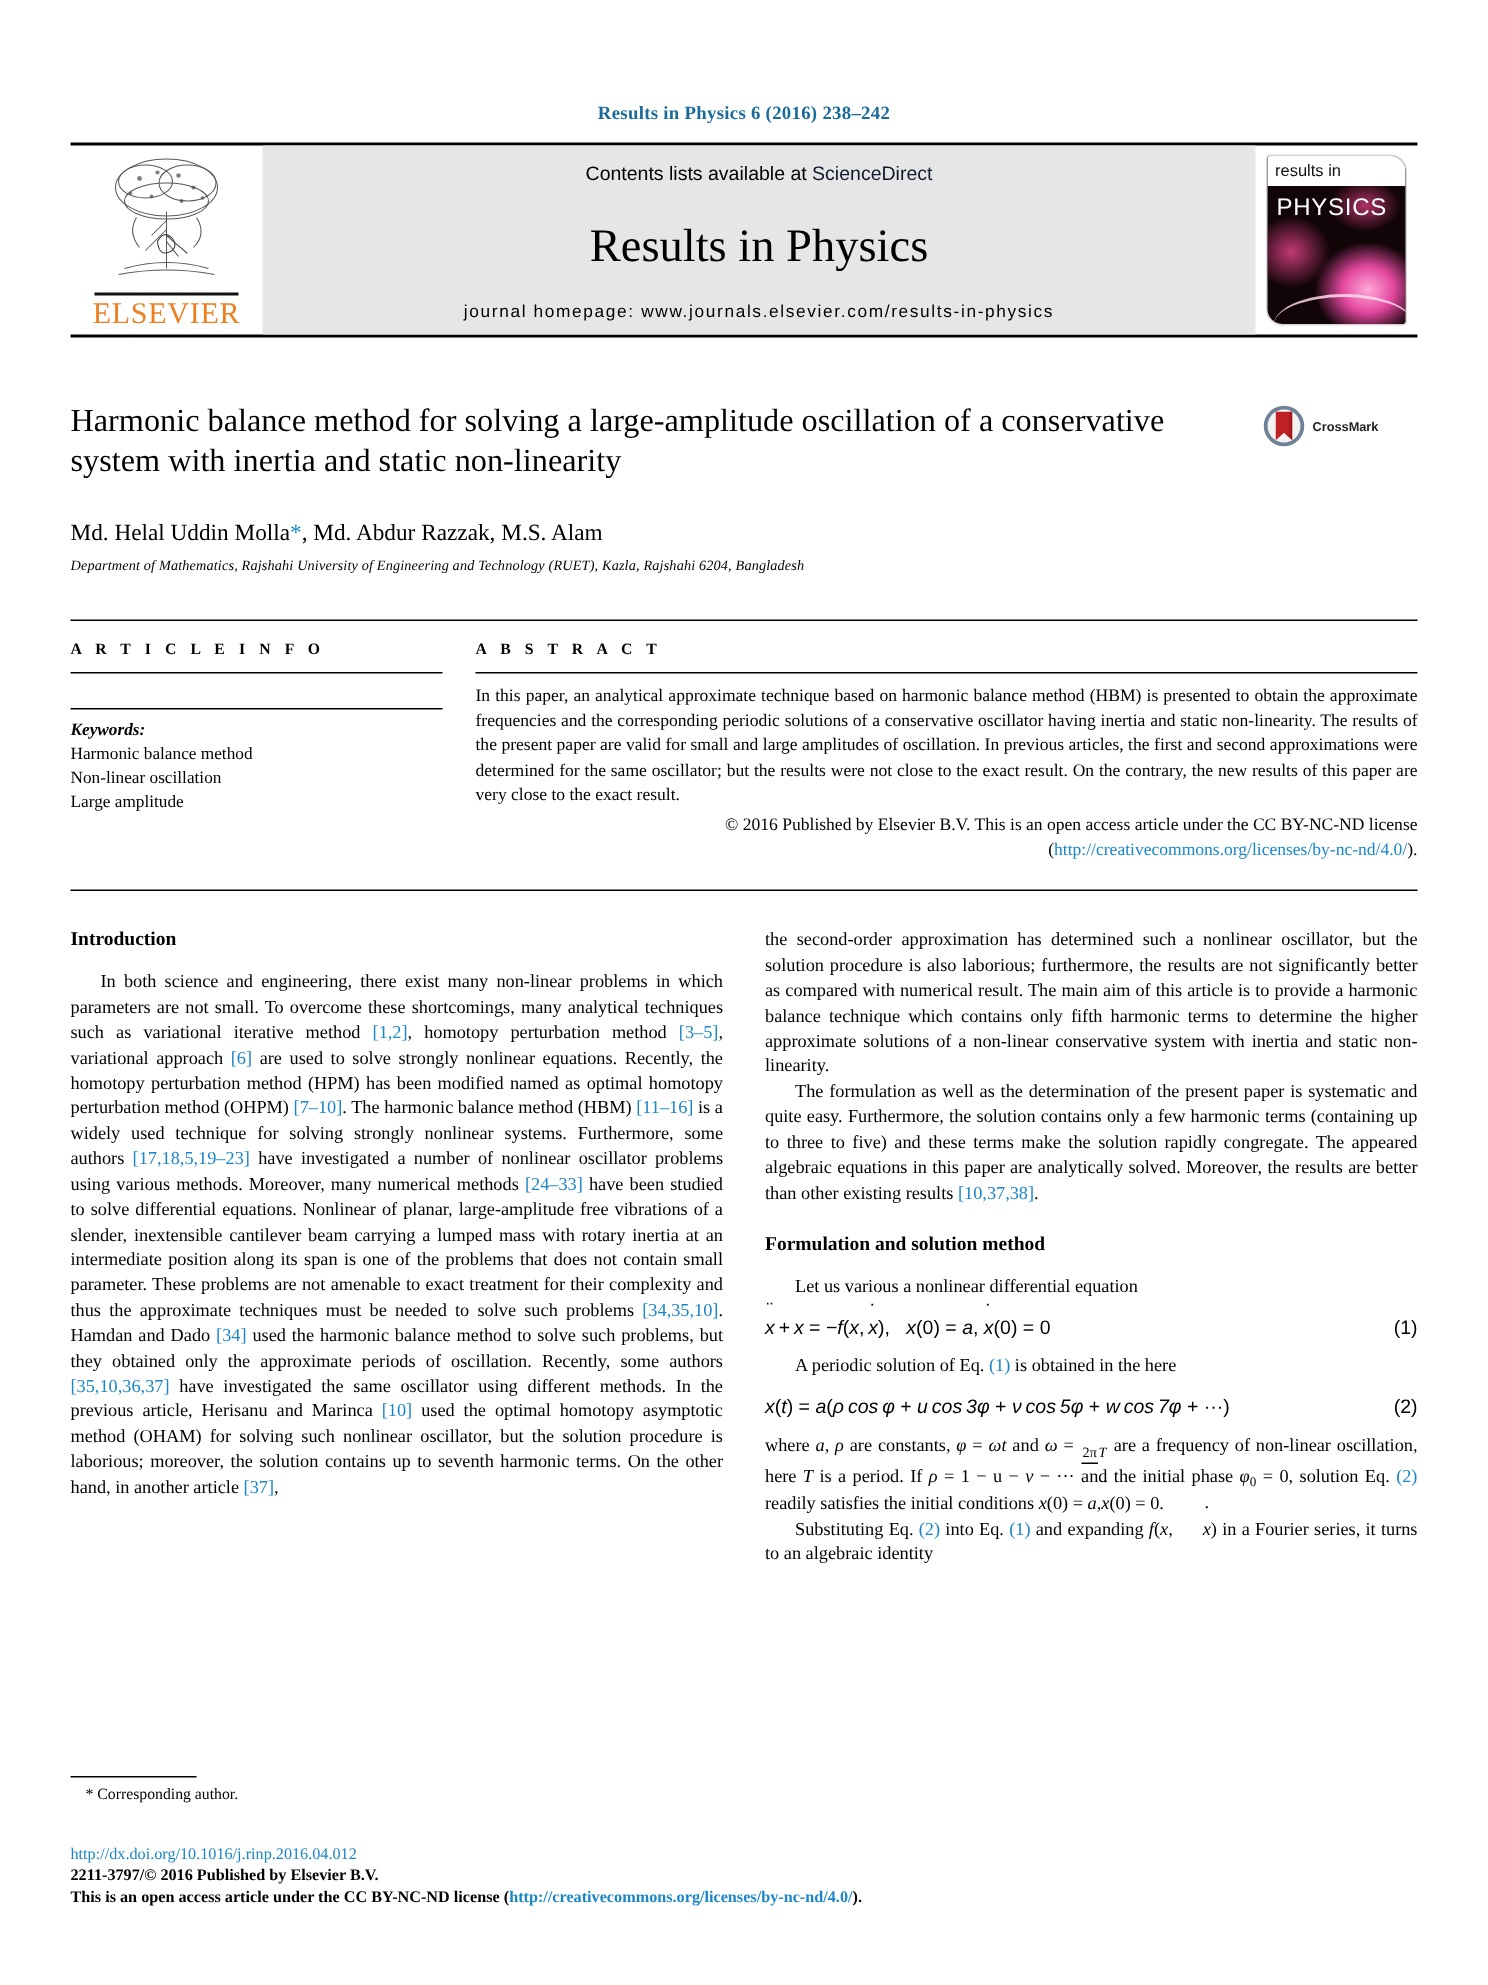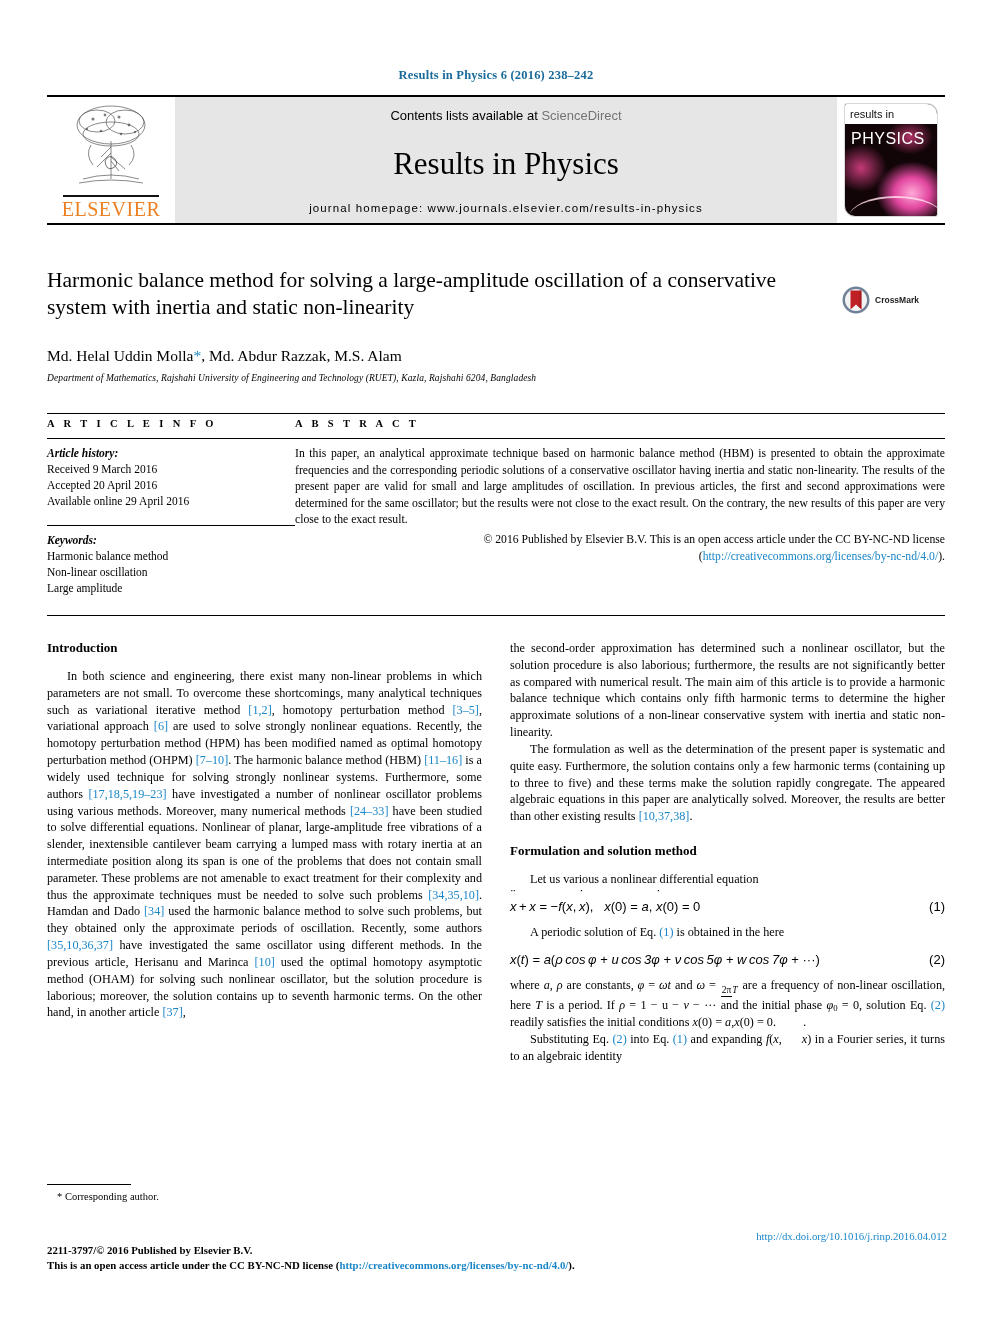--- a/index.html
+++ b/index.html
@@ -78,21 +78,21 @@
     align-items: center;
     justify-content: space-between;
     padding: 11px 0 9px 0;
     box-sizing: border-box;
   }
   .contents-line {
     font-size: 13px;
     font-family: "Liberation Sans", sans-serif;
     color: #000;
   }
-  .contents-line .sd { color: #737373; }
+  .contents-line .sd { color: #0f172a; }
   .journal-title {
     font-family: "Liberation Serif", serif;
     font-size: 31px;
     line-height: 1;
     margin: 2px 0 0 0;
   }
   .homepage-line {
     font-family: "Liberation Sans", sans-serif;
     font-size: 11.5px;
     letter-spacing: 1.1px;
@@ -158,21 +158,21 @@
     font-family: "Liberation Serif", serif;
     font-size: 21.5px;
     line-height: 1.27;
     font-weight: normal;
     margin: 0;
     width: 770px;
   }
   .crossmark {
     position: absolute;
     right: 0;
-    top: 18px;
+    top: 2px;
     width: 104px;
     display: flex;
     align-items: center;
     gap: 4px;
   }
   .crossmark .cm-text {
     font-family: "Liberation Sans", sans-serif;
     font-size: 8.5px;
     font-weight: bold;
     color: #222;
@@ -190,22 +190,23 @@
     font-style: italic;
     font-size: 9.5px;
     letter-spacing: .1px;
   }
 
   
   .info-abstract {
     margin-top: 30px;
     border-top: 1.5px solid #000;
     border-bottom: 1.5px solid #000;
-    padding: 4px 0 18px 0;
-    display: flex;
+    padding: 14px 0 18px 0;
+    display: flex;
+    gap: 22px;
   }
   .col-info { width: 248px; flex: 0 0 248px; }
   .col-abstract { flex: 1 1 auto; }
   .sec-label {
     font-family: "Liberation Serif", serif;
     font-weight: bold;
     font-size: 10.5px;
     letter-spacing: 3.4px;
     margin-bottom: 9px;
   }
@@ -295,21 +296,21 @@
   .footnote .fn-text { font-size: 10.5px; padding-left: 10px; }
 
   .footer {
     position: absolute;
     left: 47px;
     top: 1229px;
     width: 900px;
     font-size: 10.8px;
     line-height: 1.33;
   }
-  .footer .doi { color: #1a86c8; text-align: right; }
+  .footer .doi { color: #1a86c8; }
   .footer .bold { font-weight: bold; }
 </style>
 </head>
 <body>
 
 <div class="page">
 
   <div class="running-head">Results in Physics 6 (2016) 238–242</div>
 
   <div class="masthead">
@@ -378,26 +379,20 @@
 
   <div class="authors">
     <span>Md. Helal Uddin Molla</span><span class="star">*</span><span>, Md. Abdur Razzak, M.S. Alam</span>
   </div>
   <div class="affiliation">Department of Mathematics, Rajshahi University of Engineering and Technology (RUET), Kazla, Rajshahi 6204, Bangladesh</div>
 
   <div class="info-abstract">
     <div class="col-info">
       <div class="sec-label">A R T I C L E  I N F O</div>
       <div class="hr-thin"></div>
-      <div class="info-group">
-        <div class="it">Article history:</div>
-        <div>Received 9 March 2016</div>
-        <div>Accepted 20 April 2016</div>
-        <div>Available online 29 April 2016</div>
-      </div>
       <div class="info-gap"></div>
       <div class="hr-thin"></div>
       <div class="info-group">
         <div class="it">Keywords:</div>
         <div>Harmonic balance method</div>
         <div>Non-linear oscillation</div>
         <div>Large amplitude</div>
       </div>
     </div>
 

